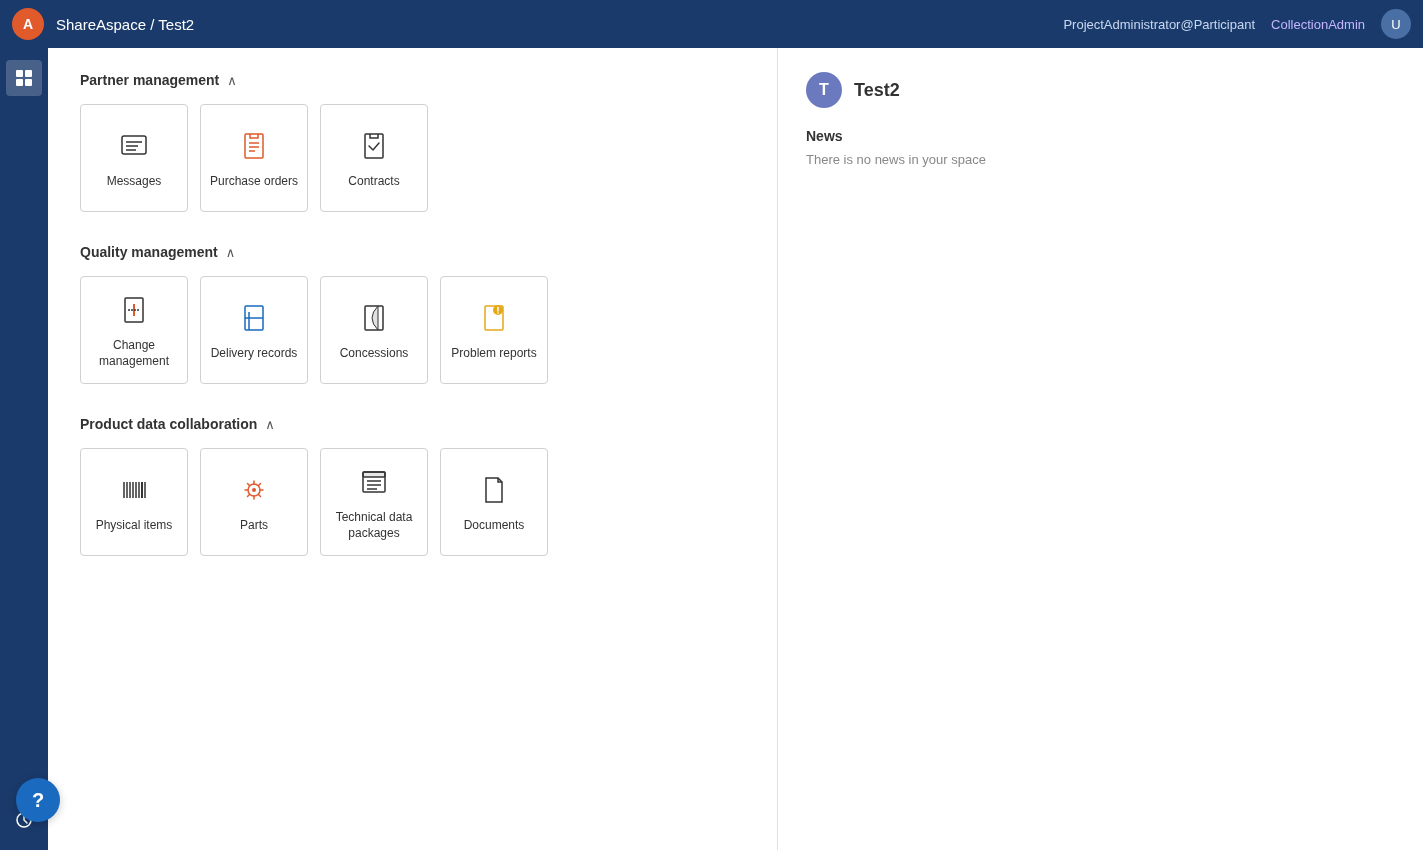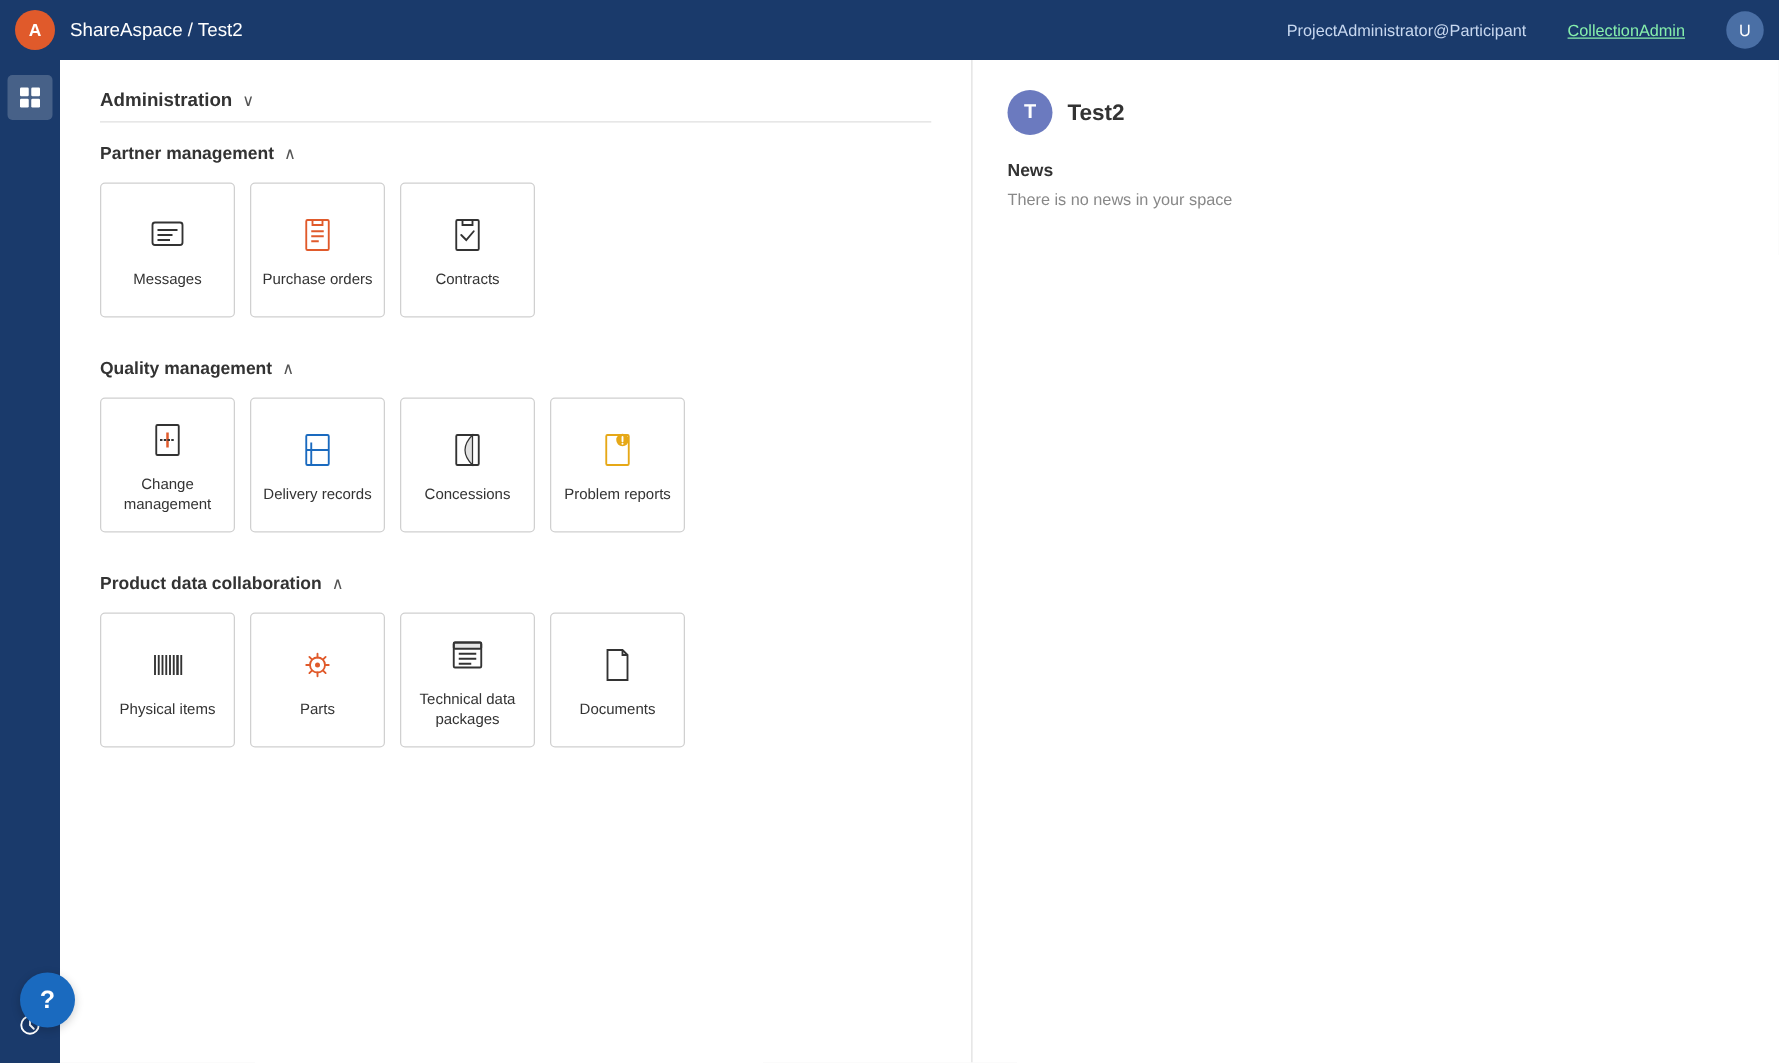--- a/index.html
+++ b/index.html
@@ -18,23 +18,23 @@
       z-index: 100;
     }
     .topnav-left { display: flex; align-items: center; gap: 12px; }
     .topnav-logo {
       width: 32px; height: 32px; border-radius: 50%;
       background: #e05a2b;
       display: flex; align-items: center; justify-content: center;
       color: white; font-weight: bold; font-size: 14px;
     }
     .topnav-title { color: white; font-size: 15px; }
-    .topnav-right { display: flex; align-items: center; gap: 33px; }
+    .topnav-right { display: flex; align-items: center; gap: 16px; }
     .topnav-user { color: #c8d8f0; font-size: 13px; }
-    .topnav-admin { color: #86efac; font-size: 13px; text-decoration: underline; }
+    .topnav-admin { color: #c4b5fd; font-size: 13px; }
     .topnav-avatar {
       width: 30px; height: 30px; border-radius: 50%;
       background: #4a6fa5;
       display: flex; align-items: center; justify-content: center;
       color: white; font-size: 13px;
     }
 
     
     .leftnav {
       position: fixed;
@@ -219,24 +219,20 @@
         <polyline points="10,6 10,10 13,13" stroke="white" stroke-width="1.5" stroke-linecap="round"></polyline>
       </svg>
     </div>
   </div>
 </nav>
 
 <div class="main-content">
 
   <div class="left-panel">
 
-    <div class="section-header">
-      <span class="section-header-title">Administration</span>
-      <span class="section-header-icon">∨</span>
-    </div>
 
     <div class="subsection">
       <div class="subsection-header">
         <span class="subsection-title">Partner management</span>
         <span class="subsection-icon">∧</span>
       </div>
       <div class="cards-grid">
 
         <div class="card">
           <div class="card-icon icon-default">

